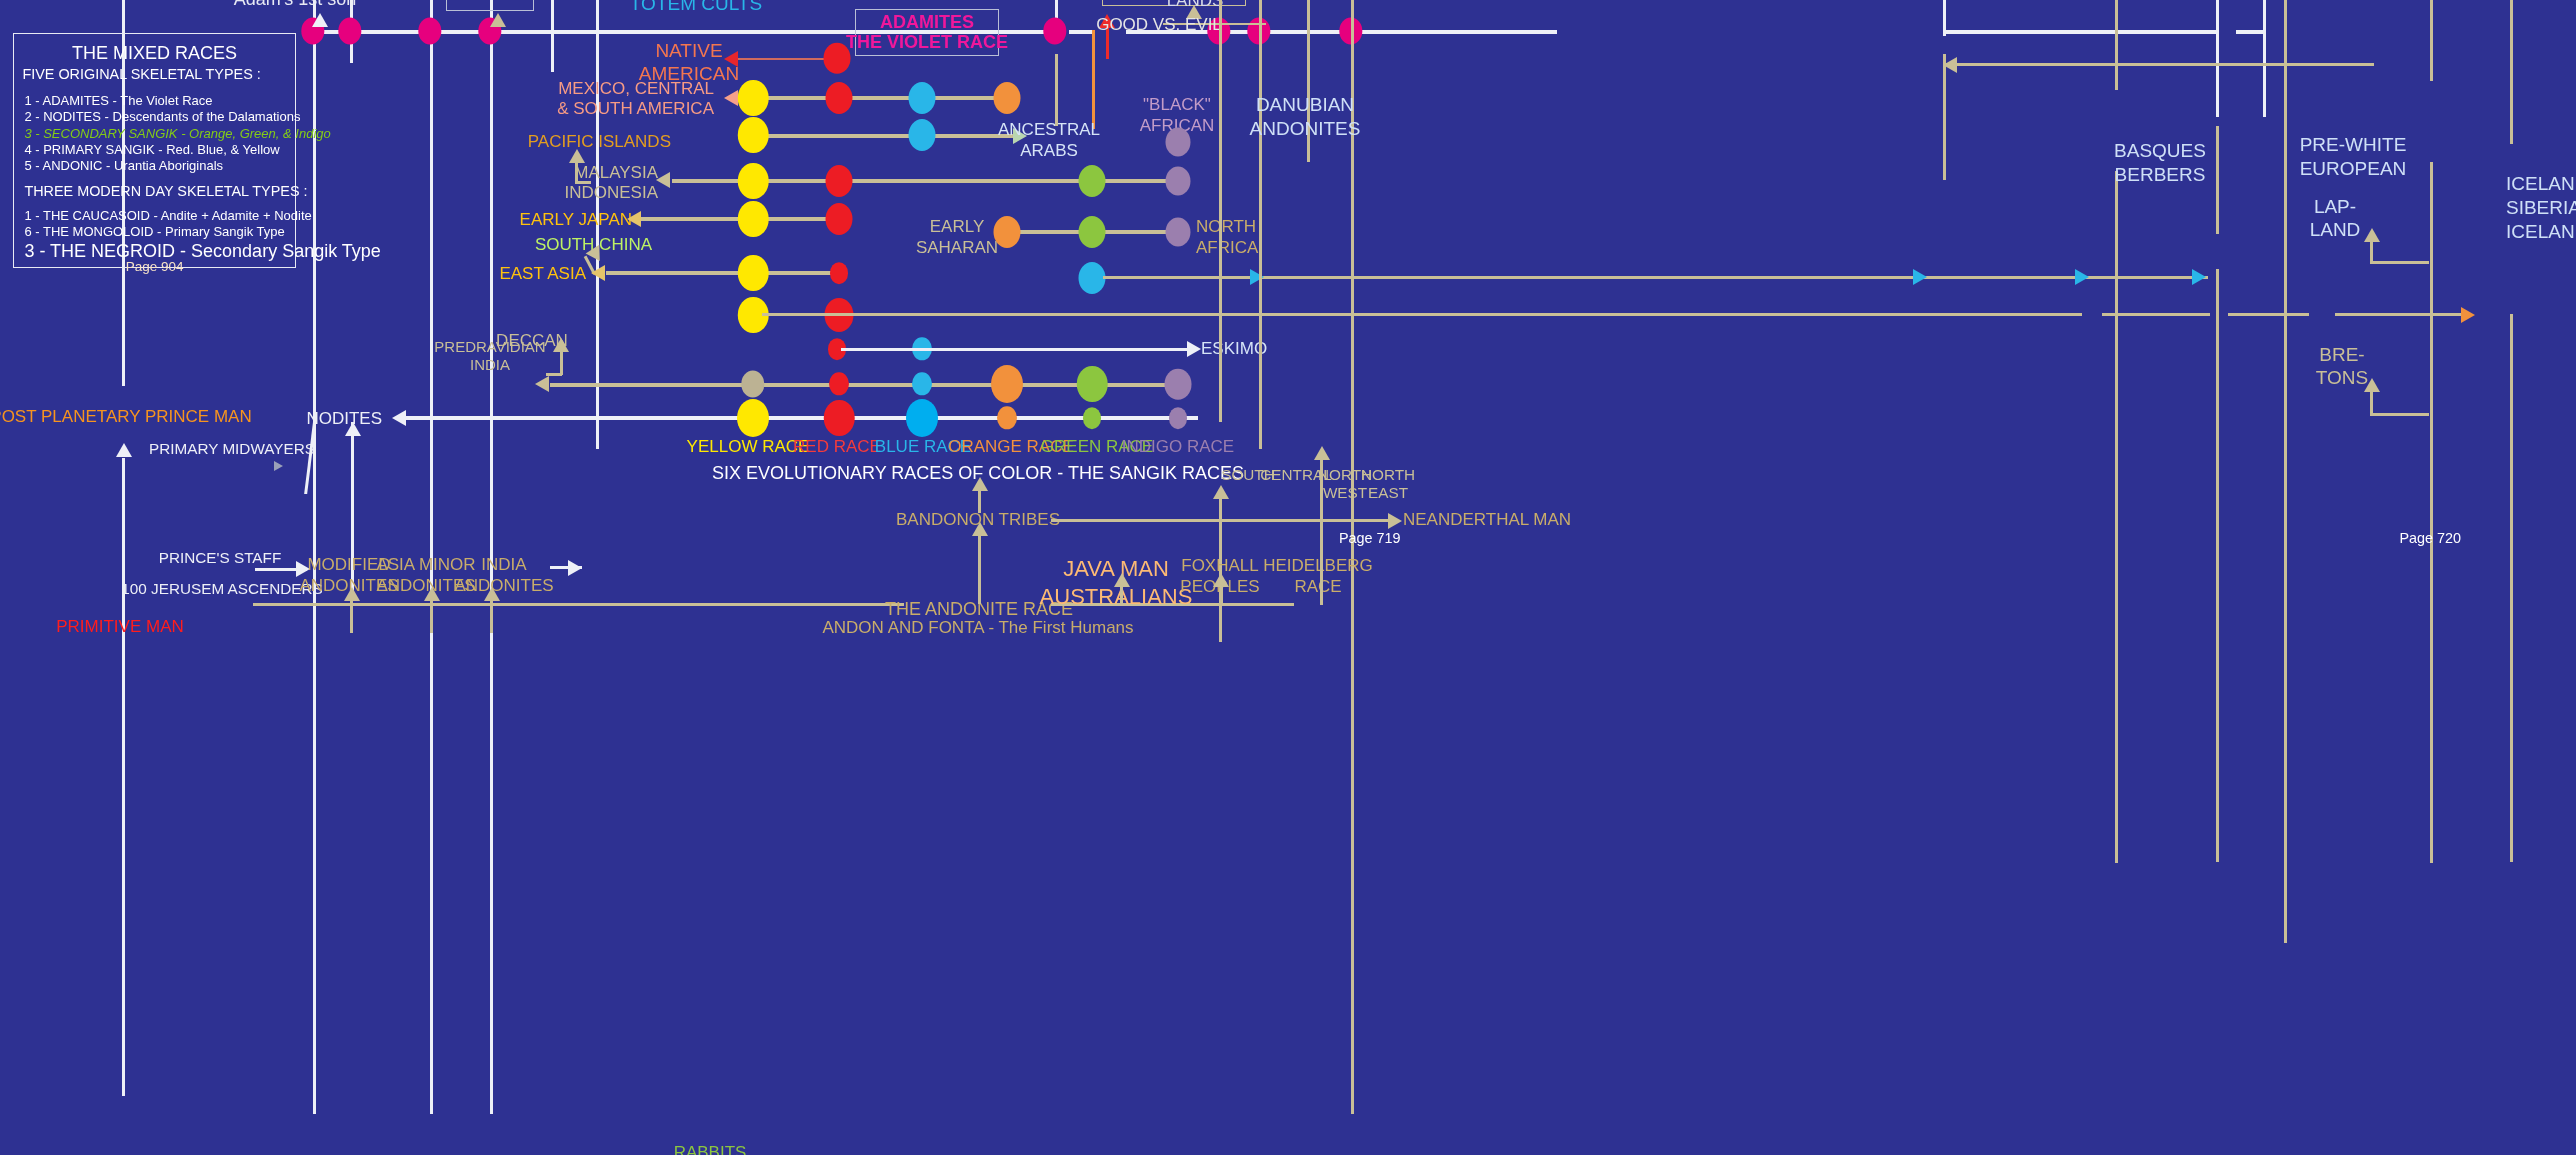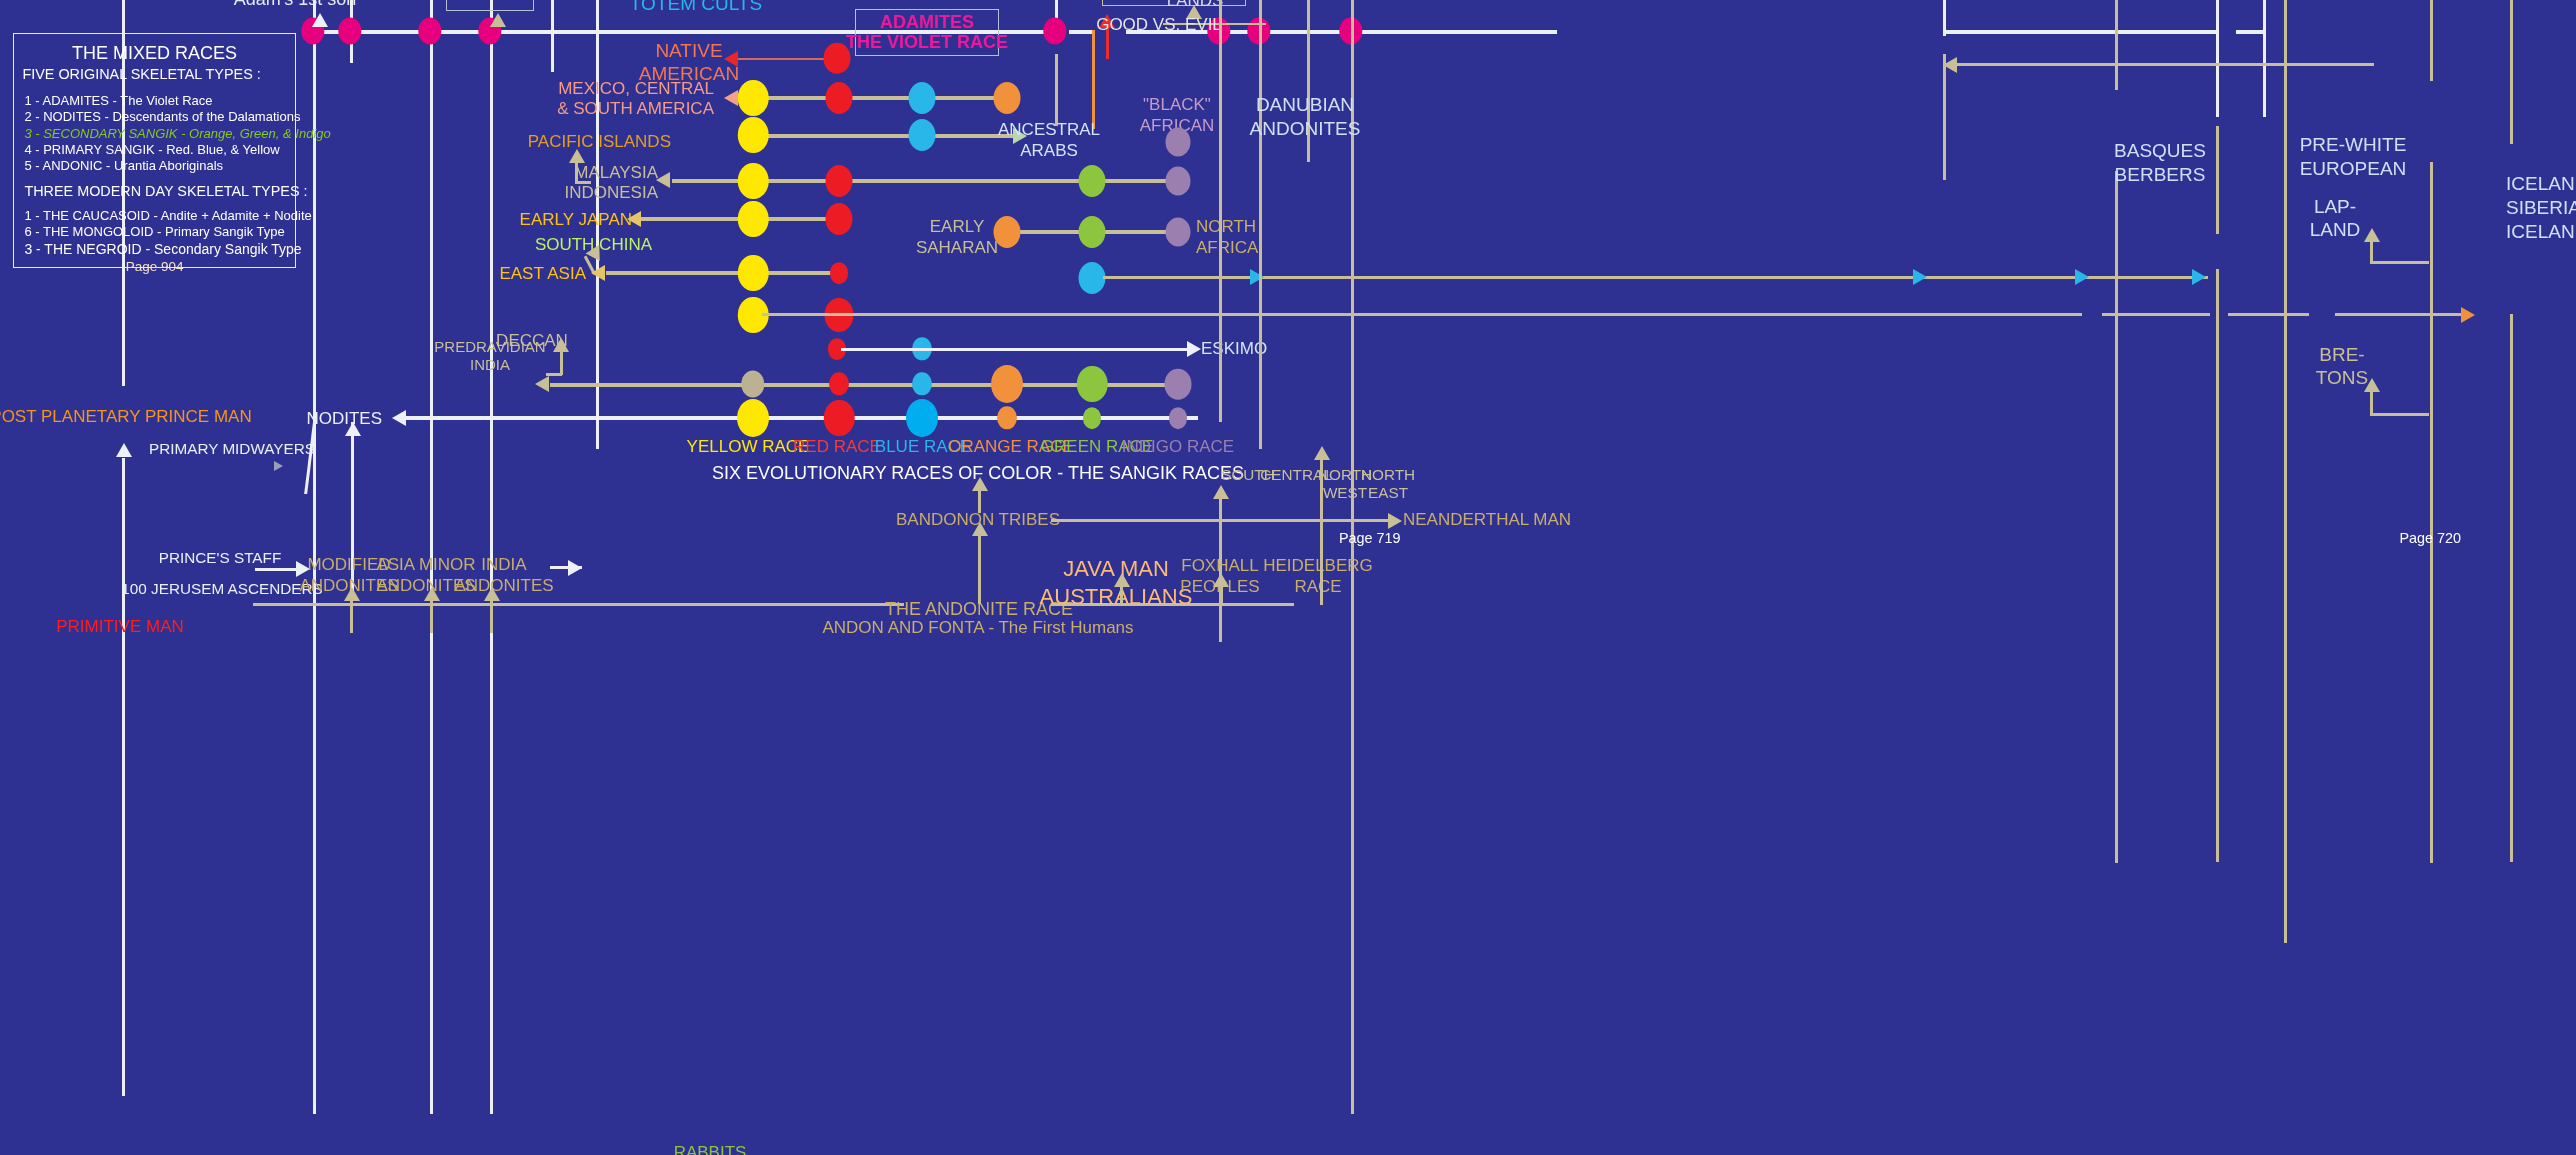--- a/index.html
+++ b/index.html
@@ -97,21 +97,21 @@
     <div class="t ctr" style="left:141px;top:9px;font-size:18px;color:#fff;">THE MIXED RACES</div>
     <div class="t ctr" style="left:128px;top:32px;font-size:14.4px;color:#fff;">FIVE ORIGINAL SKELETAL TYPES :</div>
     <div class="t" style="left:10.8px;top:59px;font-size:13px;color:#fff;">1 - ADAMITES - The Violet Race</div>
     <div class="t" style="left:10.8px;top:75px;font-size:13px;color:#ffffff;">2 - NODITES - Descendants of the Dalamations</div>
     <div class="t" style="left:10.8px;top:92px;font-size:13px;color:#84cc16;font-style:italic;">3 - SECONDARY SANGIK - Orange, Green, &amp; Indigo</div>
     <div class="t" style="left:10.8px;top:108px;font-size:13px;color:#fff;">4 - PRIMARY SANGIK - Red. Blue, &amp; Yellow</div>
     <div class="t" style="left:10.8px;top:124px;font-size:13px;color:#fff;">5 - ANDONIC - Urantia Aboriginals</div>
     <div class="t" style="left:10.8px;top:149px;font-size:14.4px;color:#fff;">THREE MODERN DAY SKELETAL TYPES :</div>
     <div class="t" style="left:10.8px;top:174px;font-size:13px;color:#fff;">1 - THE CAUCASOID - Andite + Adamite + Nodite</div>
     <div class="t" style="left:10.8px;top:190px;font-size:13px;color:#fff;">6 - THE MONGOLOID - Primary Sangik Type</div>
-    <div class="t" style="left:10.8px;top:207px;font-size:14px;color:#fff;">3 - THE NEGROID - Secondary Sangik Type</div>
+    <div class="t" style="left:10.8px;top:207px;font-size:18px;color:#fff;">3 - THE NEGROID - Secondary Sangik Type</div>
     <div class="t ctr" style="left:141px;top:225px;font-size:13.5px;color:#f7e3c8;">Page 904</div>
   </div>
 
   <div class="t rt" style="left:714px;top:79px;font-size:17px;color:#f79b84;line-height:1.2;text-align:right;">MEXICO, CENTRAL<br>&amp; SOUTH AMERICA</div>
   <div class="ln" style="left:741px;top:96px;width:269px;height:3.6px;"></div>
   <div class="arrow ah-l sal" style="left:724px;top:90px;"></div>
   <div class="dot" style="left:753px;top:98px;width:30.5px;height:36px;background:#ffe800;"></div>
   <div class="dot" style="left:839px;top:98px;width:27px;height:32px;background:#ed1c24;"></div>
   <div class="dot" style="left:922px;top:98px;width:27px;height:32px;background:#29b6e8;"></div>
   <div class="dot" style="left:1007px;top:98px;width:27px;height:32px;background:#f2913c;"></div>

